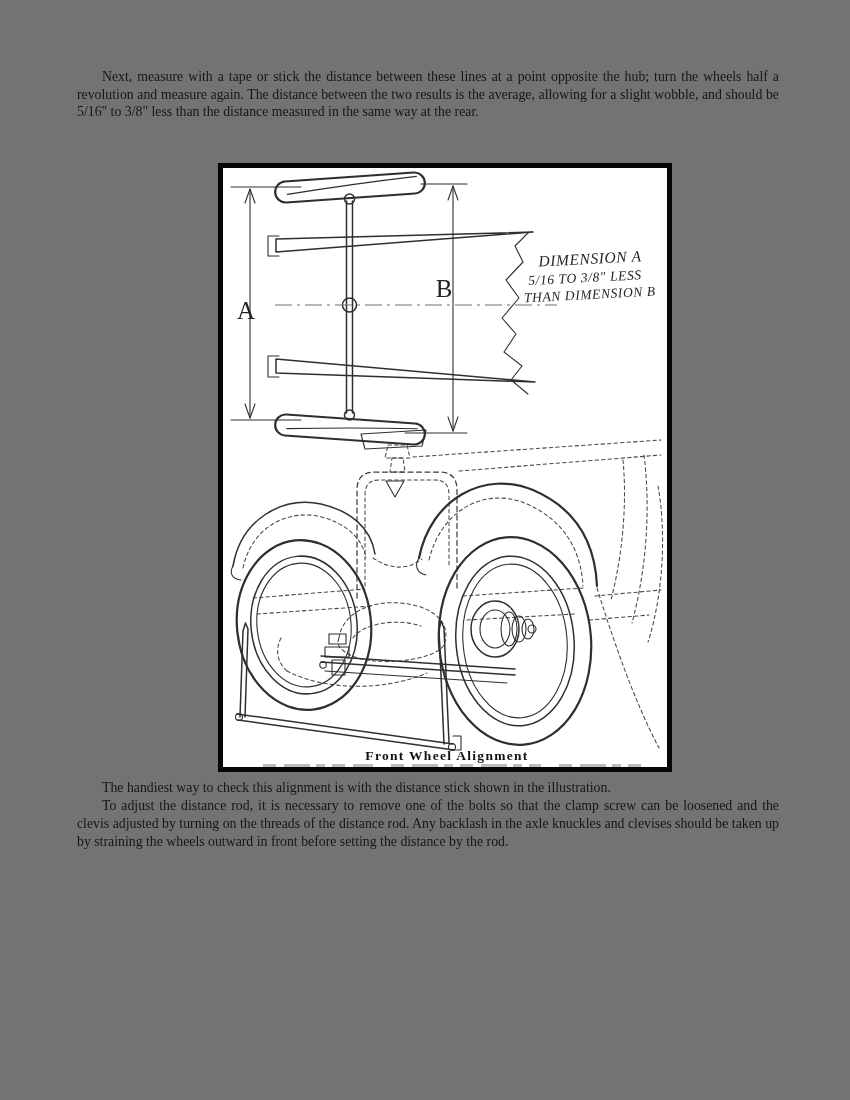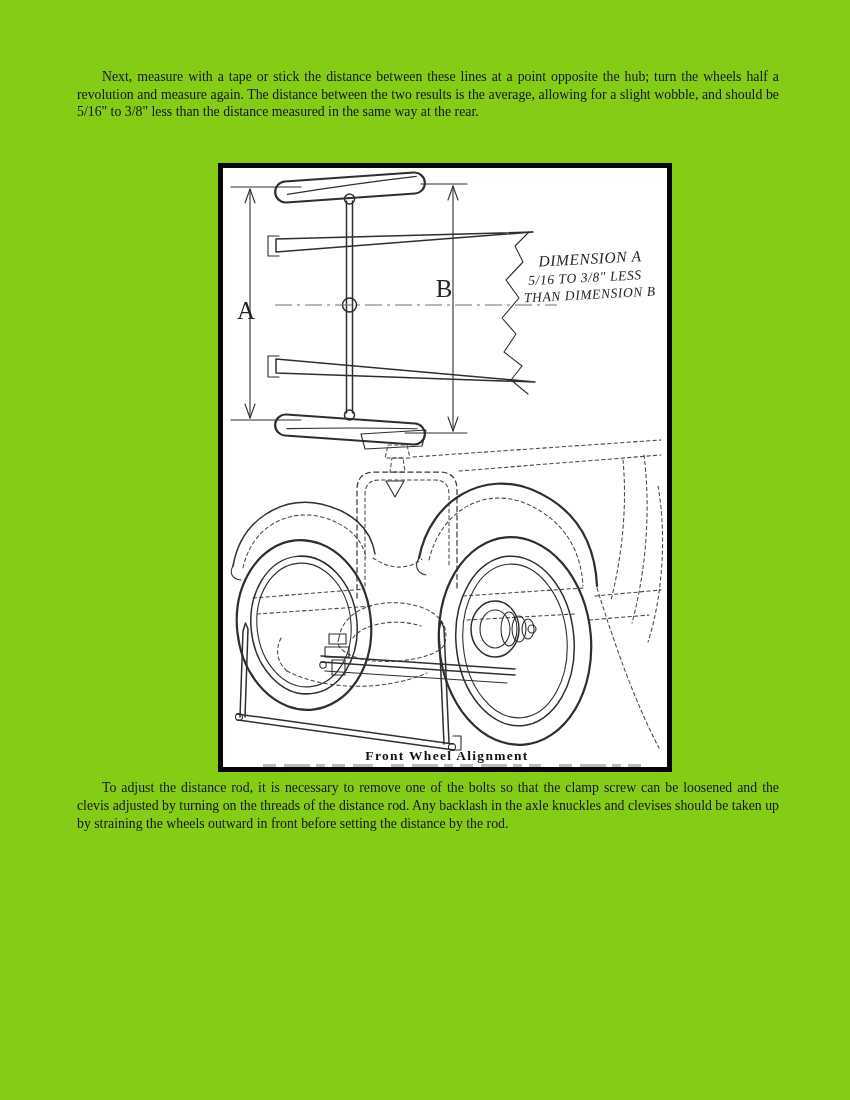--- a/index.html
+++ b/index.html
@@ -1,17 +1,17 @@
 <!DOCTYPE html>
 <html><head>
 <meta charset="utf-8">
 <style>
   html,body { margin:0; padding:0; background:#ffffff; }
   .page {
-    position:relative; width:850px; height:1100px; background:#84cc16;
+    position:relative; width:850px; height:1100px; background:#737373;
     font-family:"Liberation Serif", serif; color:#1c1c1c; overflow:hidden;
   }
   .para {
     position:absolute; left:77px; width:702px; margin:0;
     text-align:justify; text-indent:25px;
     font-size:13.8px; line-height:17.7px; color:#161616;
   }
   #para-intro { top:68px; }
   .bottom-block { position:absolute; left:77px; top:779px; width:702px; }
   .bottom-block p {
@@ -209,16 +209,17 @@
           <path d="M230,568 h8 v14 h-8" class="ln thin"></path>
         </g>
       </g>
 
       <text class="fig-caption" x="224" y="592" text-anchor="middle">Front Wheel Alignment</text>
       <path d="M40,598 H150 M168,598 H318 M336,598 H420" class="smudge"></path>
     </svg>
   </figure>
 
   <div class="bottom-block">
+    <p>The handiest way to check this alignment is with the distance stick shown in the illustration.</p>
     <p>To adjust the distance rod, it is necessary to remove one of the bolts so that the clamp screw can be loosened and the clevis adjusted by turning on the threads of the distance rod. Any backlash in the axle knuckles and clevises should be taken up by straining the wheels outward in front before setting the distance by the rod.</p>
   </div>
 
 </div>
 
 </body></html>

